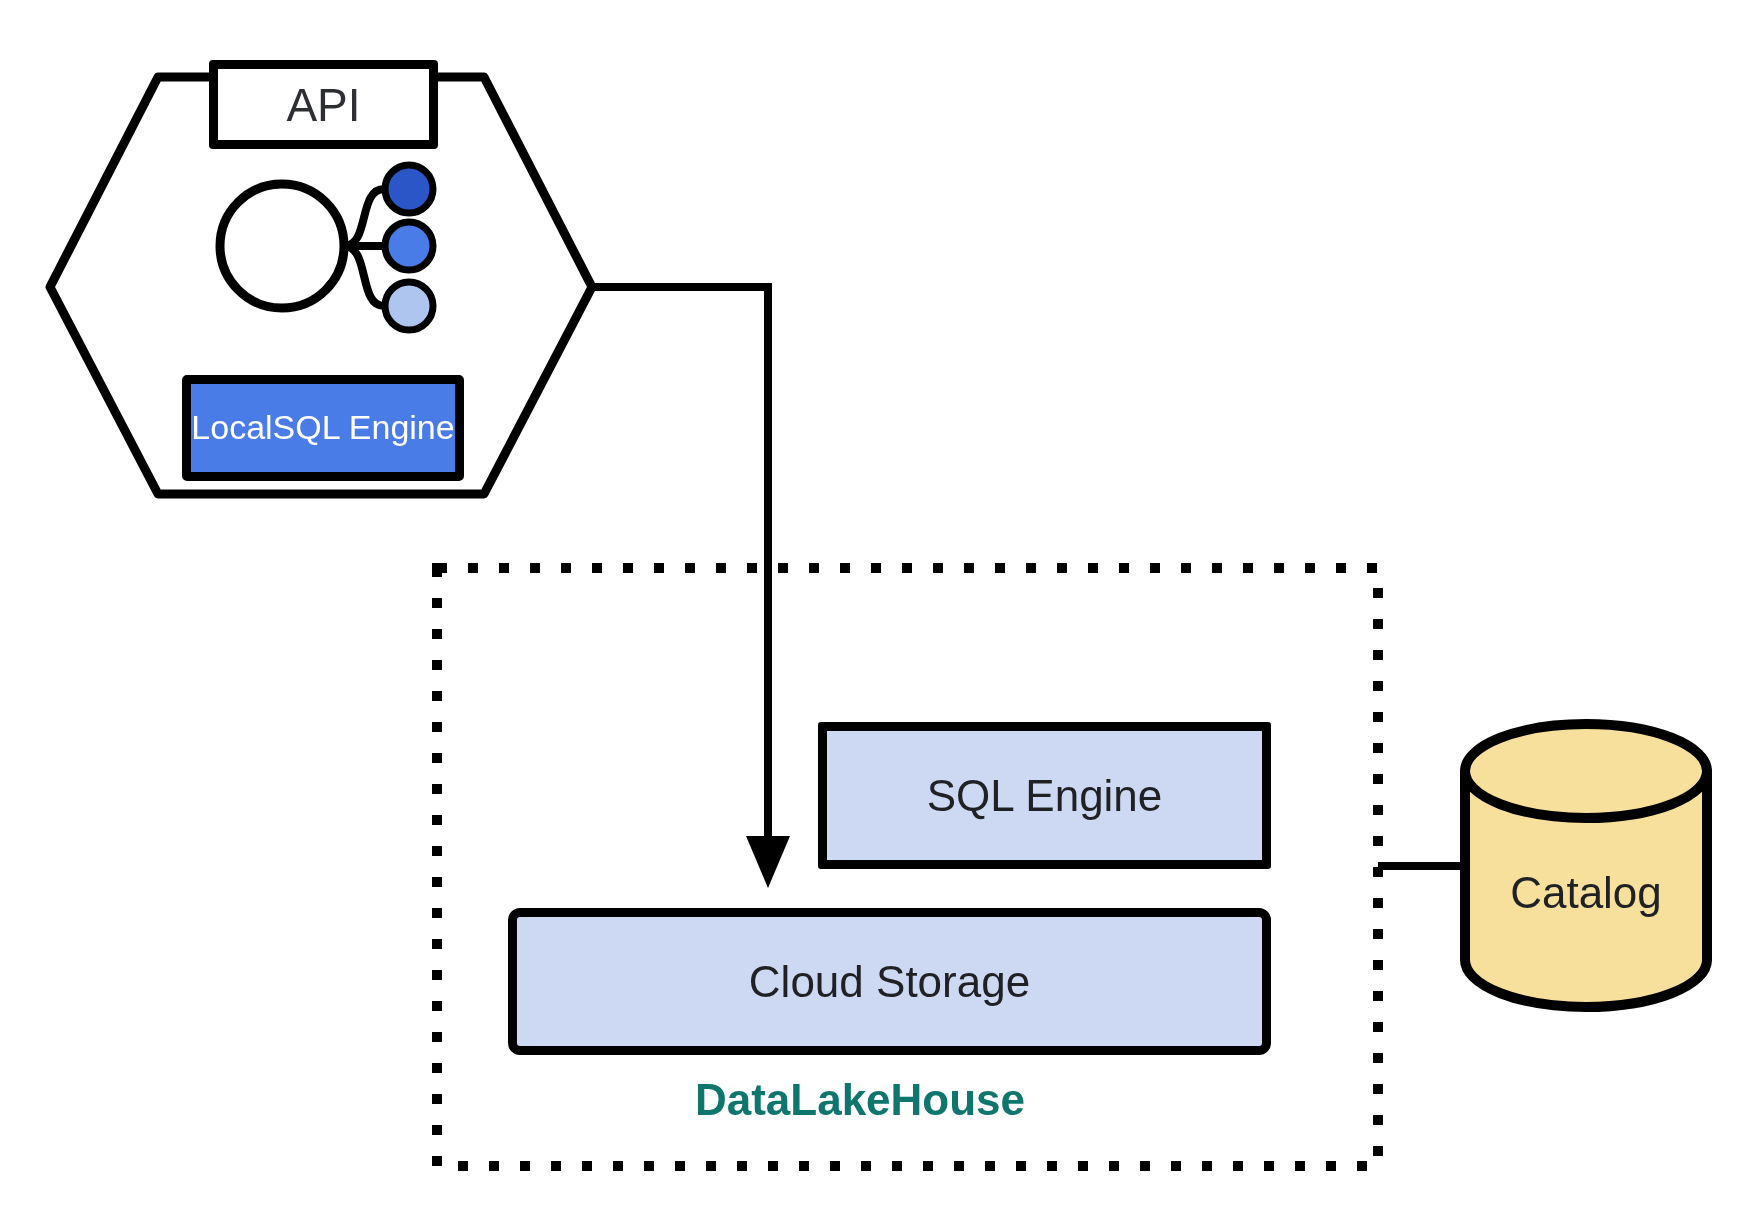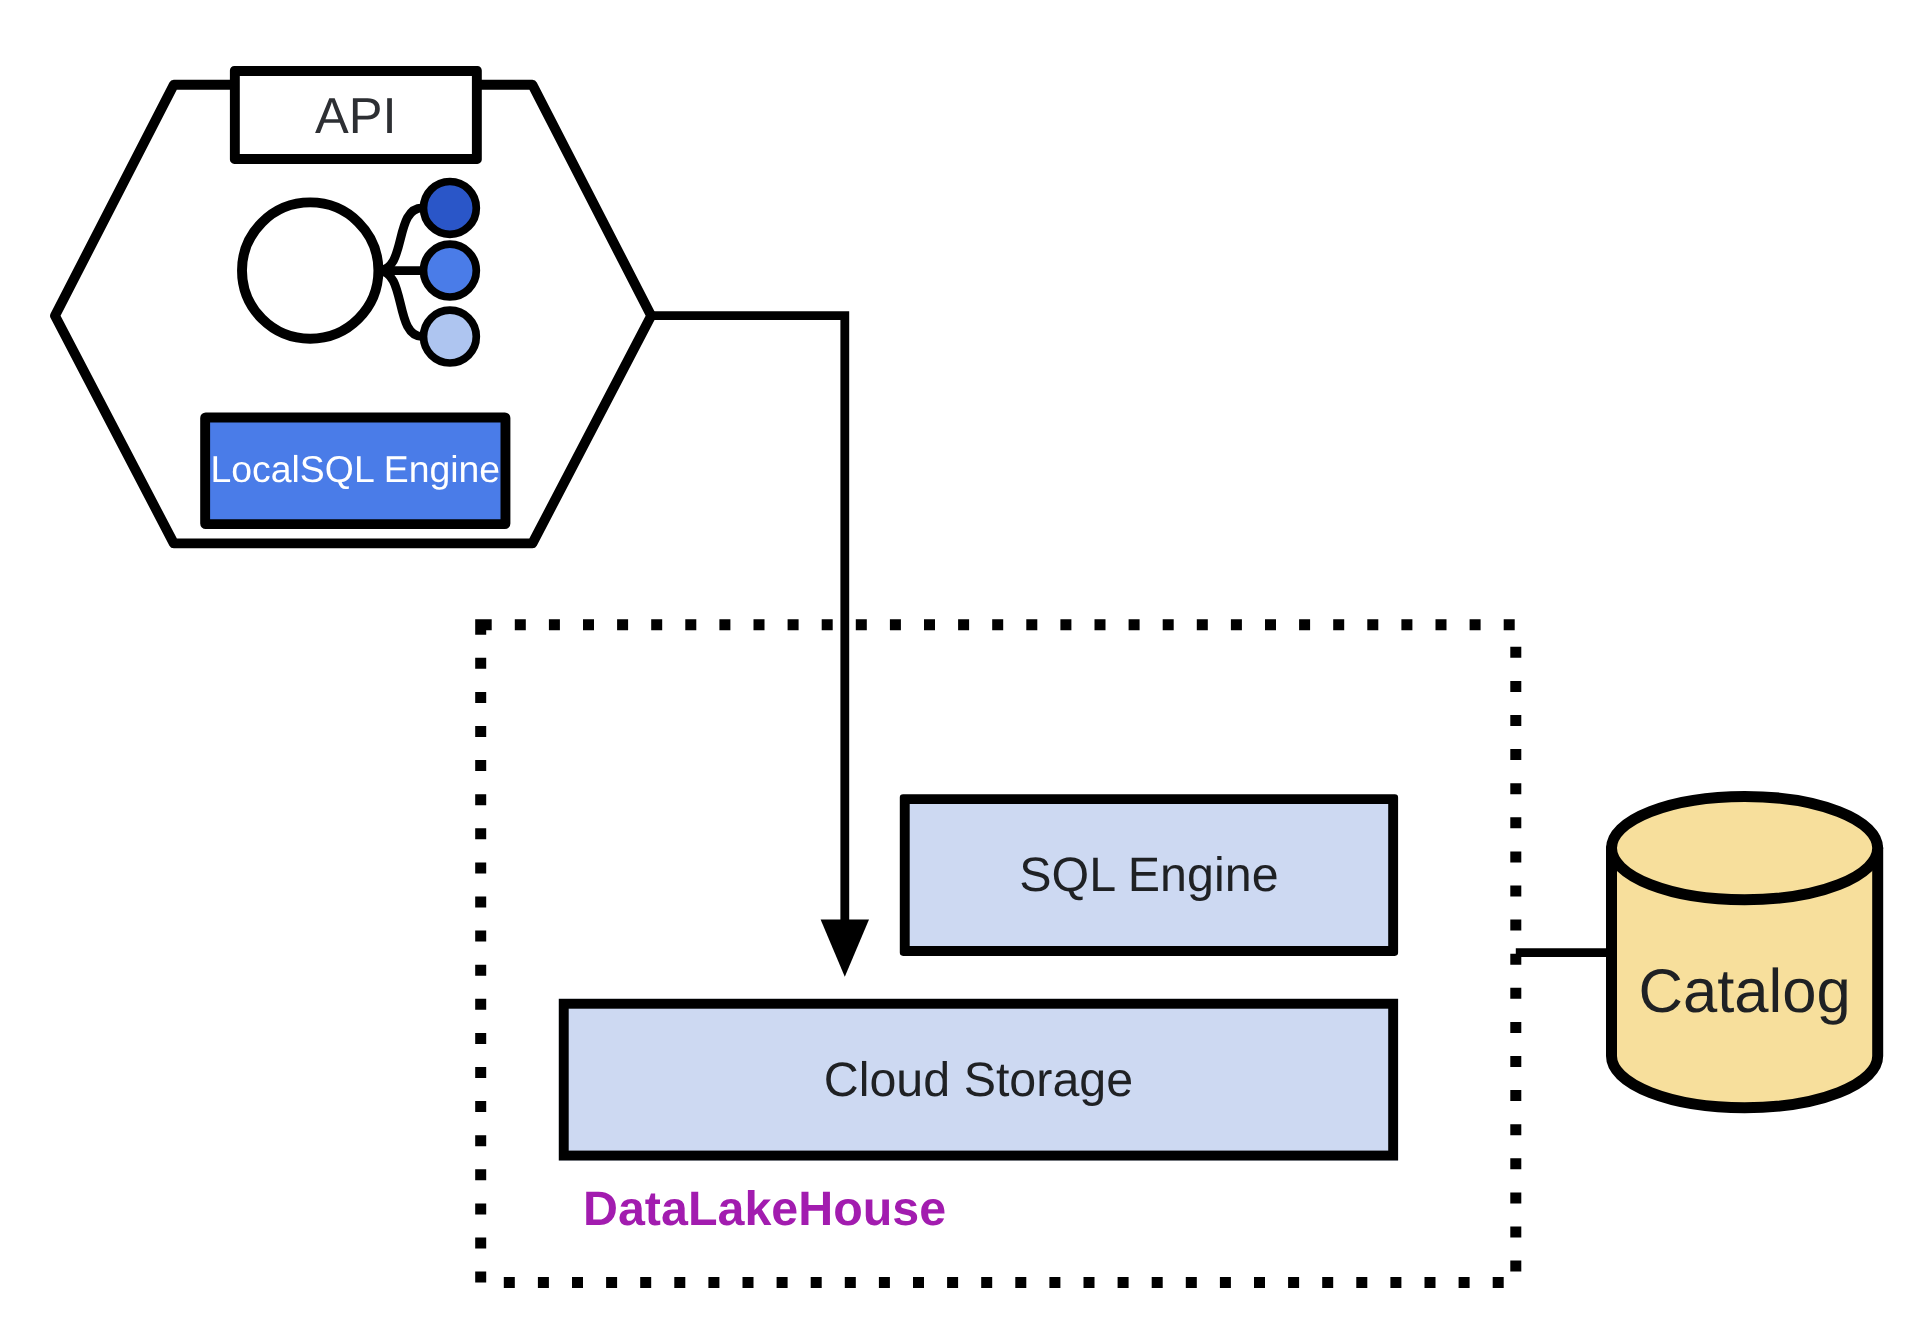--- a/index.html
+++ b/index.html
@@ -31,33 +31,33 @@
     flex-direction:row;
     font-size:34px;line-height:1.22;color:#ffffff;
   }
   .sql-engine-box{
     left:818px;top:702px;width:453px;height:147px;
     background:#cdd9f2;border-radius:3px;
     font-size:44px;color:#1f2124;
   }
   .cloud-storage-box{
     left:508px;top:888px;width:763px;height:147px;
-    background:#cdd9f2;border-radius:0;
+    background:#cdd9f2;border-radius:12px;
     font-size:44px;color:#1f2124;
   }
   .lakehouse-title{
     position:absolute;left:530px;top:1075px;width:660px;
-    text-align:left;
-    font-size:44px;font-weight:bold;color:#a21caf;
+    text-align:center;
+    font-size:44px;font-weight:bold;color:#0f766e;
     z-index:2;
   }
   .catalog-label{
     position:absolute;left:1462px;top:868px;width:248px;
     text-align:center;
-    font-size:56px;color:#1f2124;
+    font-size:44px;color:#1f2124;
     z-index:2;
   }
 </style>
 </head>
 <body>
 
 <div class="canvas">
 
   <svg width="1742" height="1220" viewBox="0 0 1742 1220">
 

